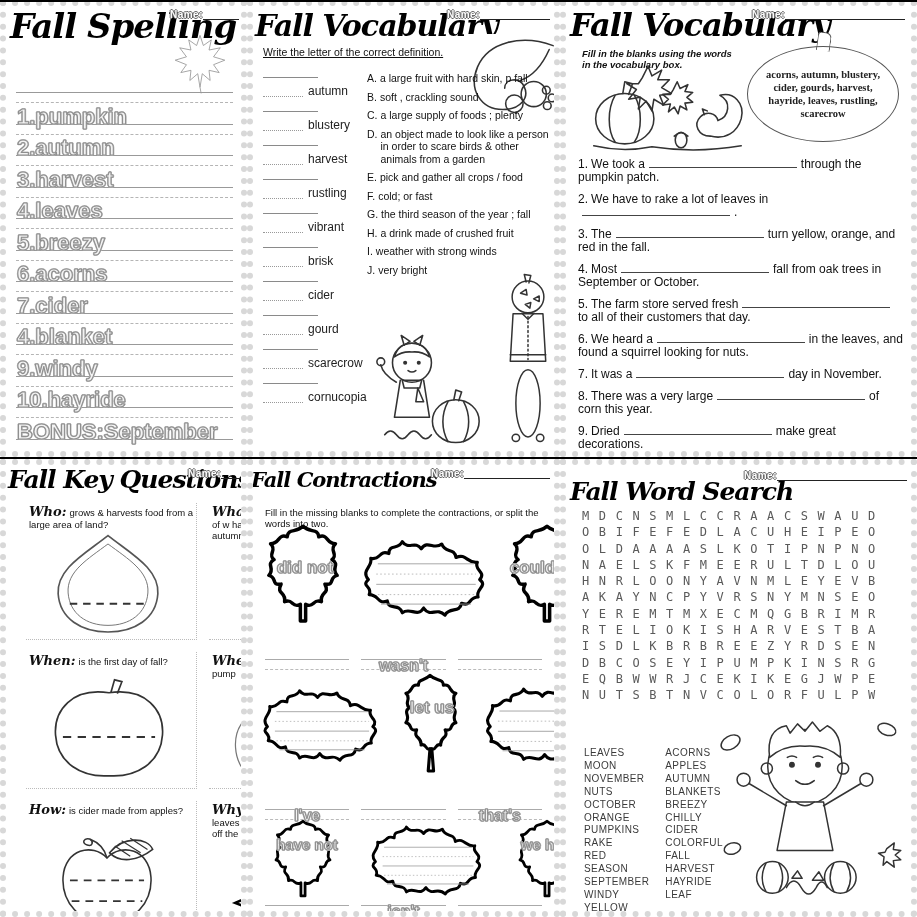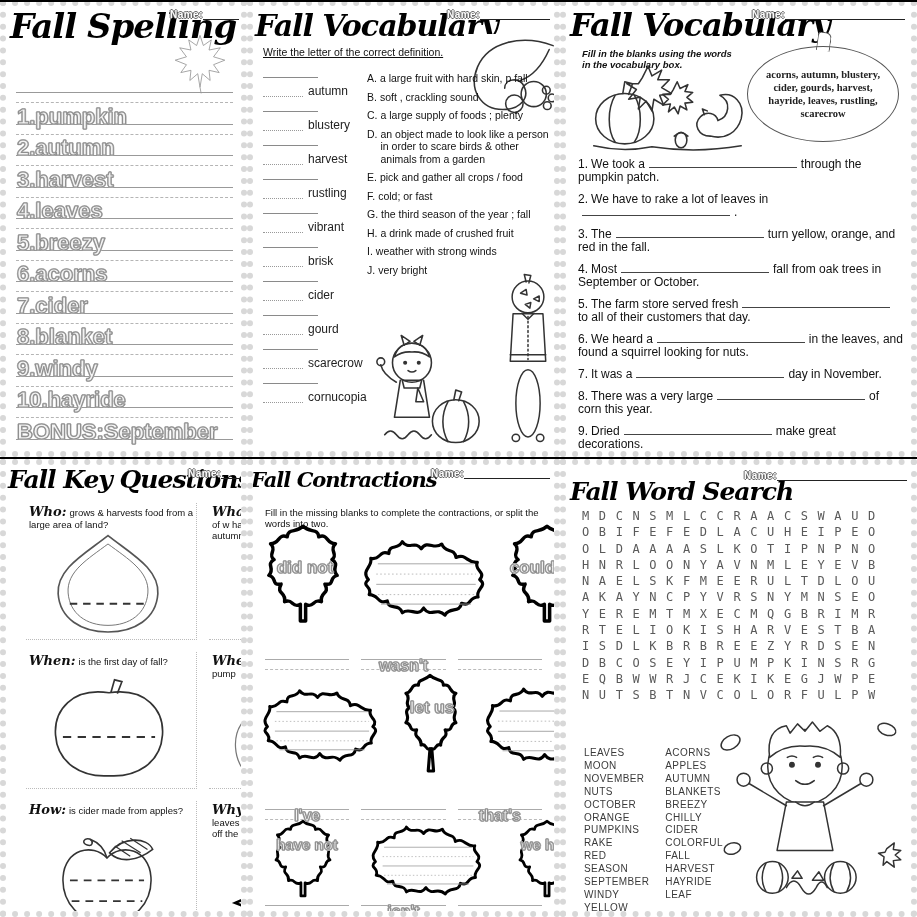--- a/index.html
+++ b/index.html
@@ -130,21 +130,21 @@
 
       <div class="sp-row">
         <span class="sp-word outline-text">6.acorns</span>
       </div>
 
       <div class="sp-row">
         <span class="sp-word outline-text">7.cider</span>
       </div>
 
       <div class="sp-row">
-        <span class="sp-word outline-text">8.blanket</span>
+        <span class="sp-word outline-text">4.blanket</span>
       </div>
 
       <div class="sp-row">
         <span class="sp-word outline-text">9.windy</span>
       </div>
 
       <div class="sp-row">
         <span class="sp-word outline-text">10.hayride</span>
       </div>
 
@@ -570,23 +570,23 @@
     <span class="name-line" style="width:130px;"></span>
   </div>
   <div class="ws-grid">
 
       <div class="ws-row">MDCNSMLCCRAACSWAUD</div>
 
       <div class="ws-row">OBIFEFEDLACUHEIPEO</div>
 
       <div class="ws-row">OLDAAAASLKOTIPNPNO</div>
 
+      <div class="ws-row">NAELSKFMEERULTDLOU</div>
+
       <div class="ws-row">HNRLOONYAVNMLEYEVB</div>
-
-      <div class="ws-row">NAELSKFMEERULTDLOU</div>
 
       <div class="ws-row">AKAYNCPYVRSNYMNSEO</div>
 
       <div class="ws-row">YEREMTMXECMQGBRIMR</div>
 
       <div class="ws-row">RTELIOKISHARVESTBA</div>
 
       <div class="ws-row">ISDLKBRBREEZYRDSEN</div>
 
       <div class="ws-row">DBCOSEYIPUMPKINSRG</div>

